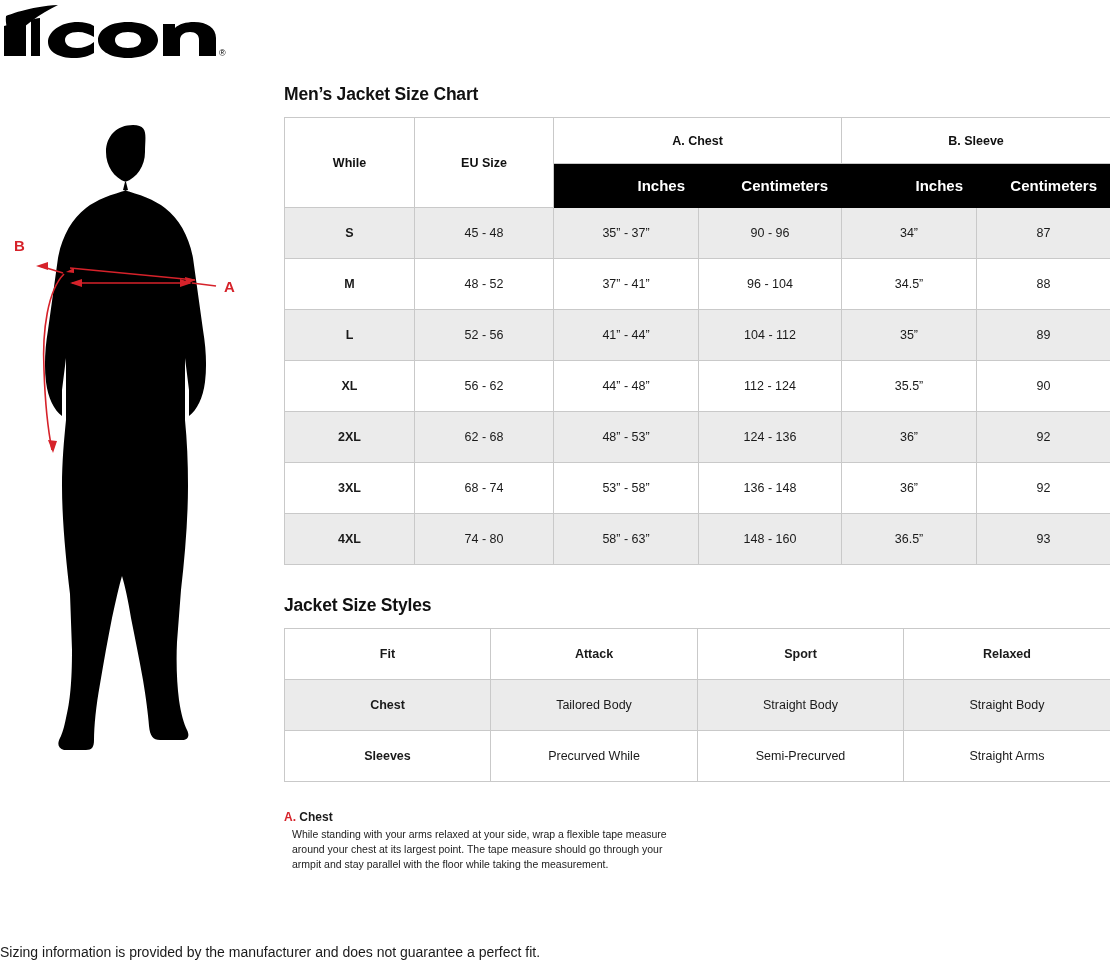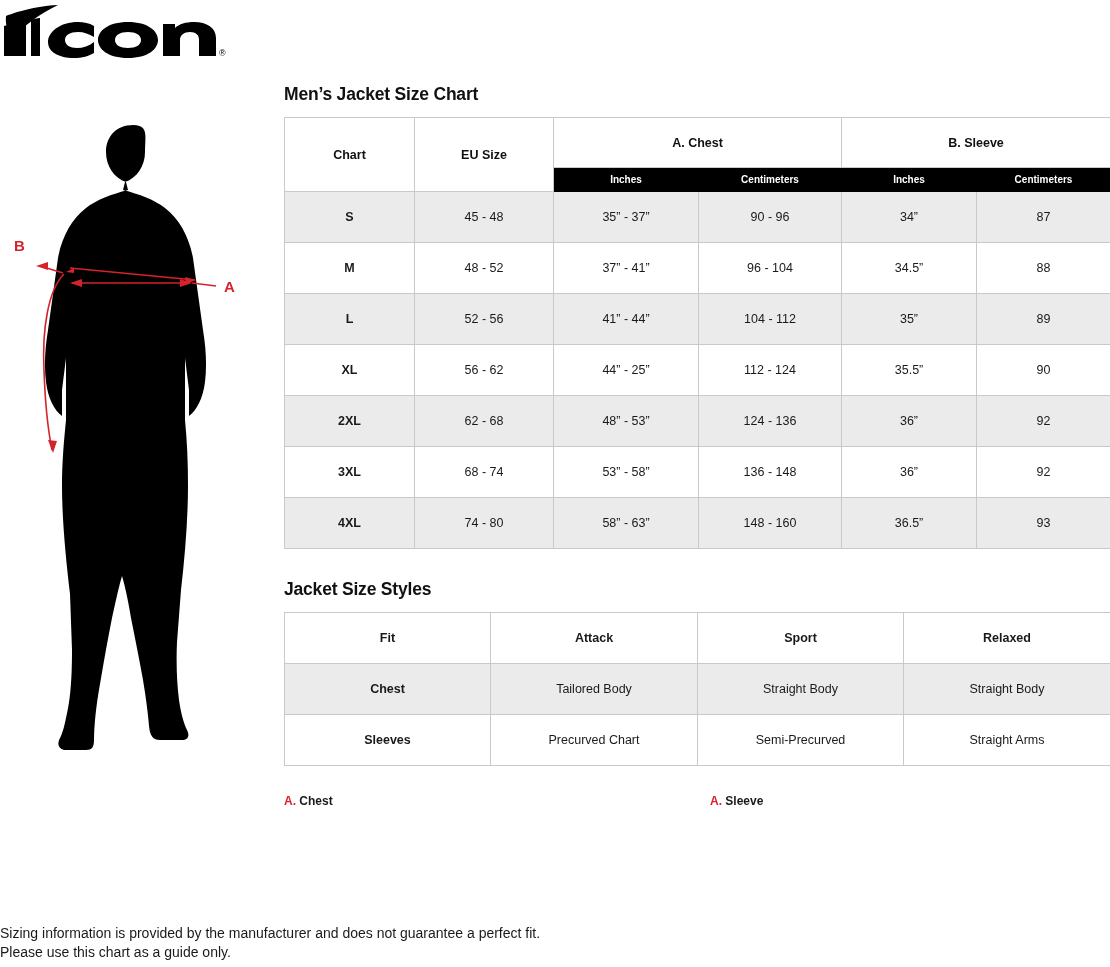--- a/index.html
+++ b/index.html
@@ -68,24 +68,24 @@
     font-weight: bold;
     font-size: 12.5px;
     text-align: center;
     color: #111;
     height: 46px;
   }
   .hdr-sub {
     background: #000000;
     color: #ffffff;
     font-weight: bold;
-    font-size: 10px;
-    text-align: center;
+    font-size: 15px;
+    text-align: right;
     height: 22px;
-    padding: 1px;
+    padding: 13px;
     border: 1px solid #000 !important;
   }
   td.cell {
     text-align: center;
     font-size: 12.5px;
     height: 51px;
     vertical-align: middle;
     background: #ffffff;
   }
   td.cell.sizename { font-weight: bold; }
@@ -201,21 +201,21 @@
     <colgroup>
       <col style="width:130px">
       <col style="width:139px">
       <col style="width:145px">
       <col style="width:143px">
       <col style="width:135px">
       <col style="width:134px">
     </colgroup>
     <thead>
       <tr>
-        <td class="hdr-cell" rowspan="2">Chart</td>
+        <td class="hdr-cell" rowspan="2">While</td>
         <td class="hdr-cell" rowspan="2">EU Size</td>
         <td class="hdr-group" colspan="2">A. Chest</td>
         <td class="hdr-group" colspan="2">B. Sleeve</td>
       </tr>
       <tr>
         <td class="hdr-sub">Inches</td>
         <td class="hdr-sub">Centimeters</td>
         <td class="hdr-sub">Inches</td>
         <td class="hdr-sub">Centimeters</td>
       </tr>
@@ -241,21 +241,21 @@
         <td class="cell sizename">L</td>
         <td class="cell">52 - 56</td>
         <td class="cell">41” - 44”</td>
         <td class="cell">104 - 112</td>
         <td class="cell">35”</td>
         <td class="cell">89</td>
       </tr>
       <tr>
         <td class="cell sizename">XL</td>
         <td class="cell">56 - 62</td>
-        <td class="cell">44” - 25”</td>
+        <td class="cell">44” - 48”</td>
         <td class="cell">112 - 124</td>
         <td class="cell">35.5”</td>
         <td class="cell">90</td>
       </tr>
       <tr class="alt">
         <td class="cell sizename">2XL</td>
         <td class="cell">62 - 68</td>
         <td class="cell">48” - 53”</td>
         <td class="cell">124 - 136</td>
         <td class="cell">36”</td>
@@ -297,41 +297,37 @@
         <td>Relaxed</td>
       </tr>
       <tr class="alt">
         <td class="rowhdr">Chest</td>
         <td>Tailored Body</td>
         <td>Straight Body</td>
         <td>Straight Body</td>
       </tr>
       <tr>
         <td class="rowhdr">Sleeves</td>
-        <td>Precurved Chart</td>
+        <td>Precurved While</td>
         <td>Semi-Precurved</td>
         <td>Straight Arms</td>
       </tr>
     </tbody>
   </table>
 
 
   <div id="measure">
     <div class="measure-col">
       <div class="measure-head">
         <span class="marker">A.</span>
         <span>Chest</span>
       </div>
+      <div class="measure-body">While standing with your arms relaxed at your side, wrap a flexible tape measure around your chest at its largest point. The tape measure should go through your armpit and stay parallel with the floor while taking the measurement.</div>
     </div>
     <div class="measure-col">
-      <div class="measure-head">
-        <span class="marker">A.</span>
-        <span>Sleeve</span>
-      </div>
     </div>
   </div>
 
 </div>
 
 <div id="footer">
   <div>Sizing information is provided by the manufacturer and does not guarantee a perfect fit.</div>
-  <div>Please use this chart as a guide only.</div>
 </div>
 
 </body></html>

